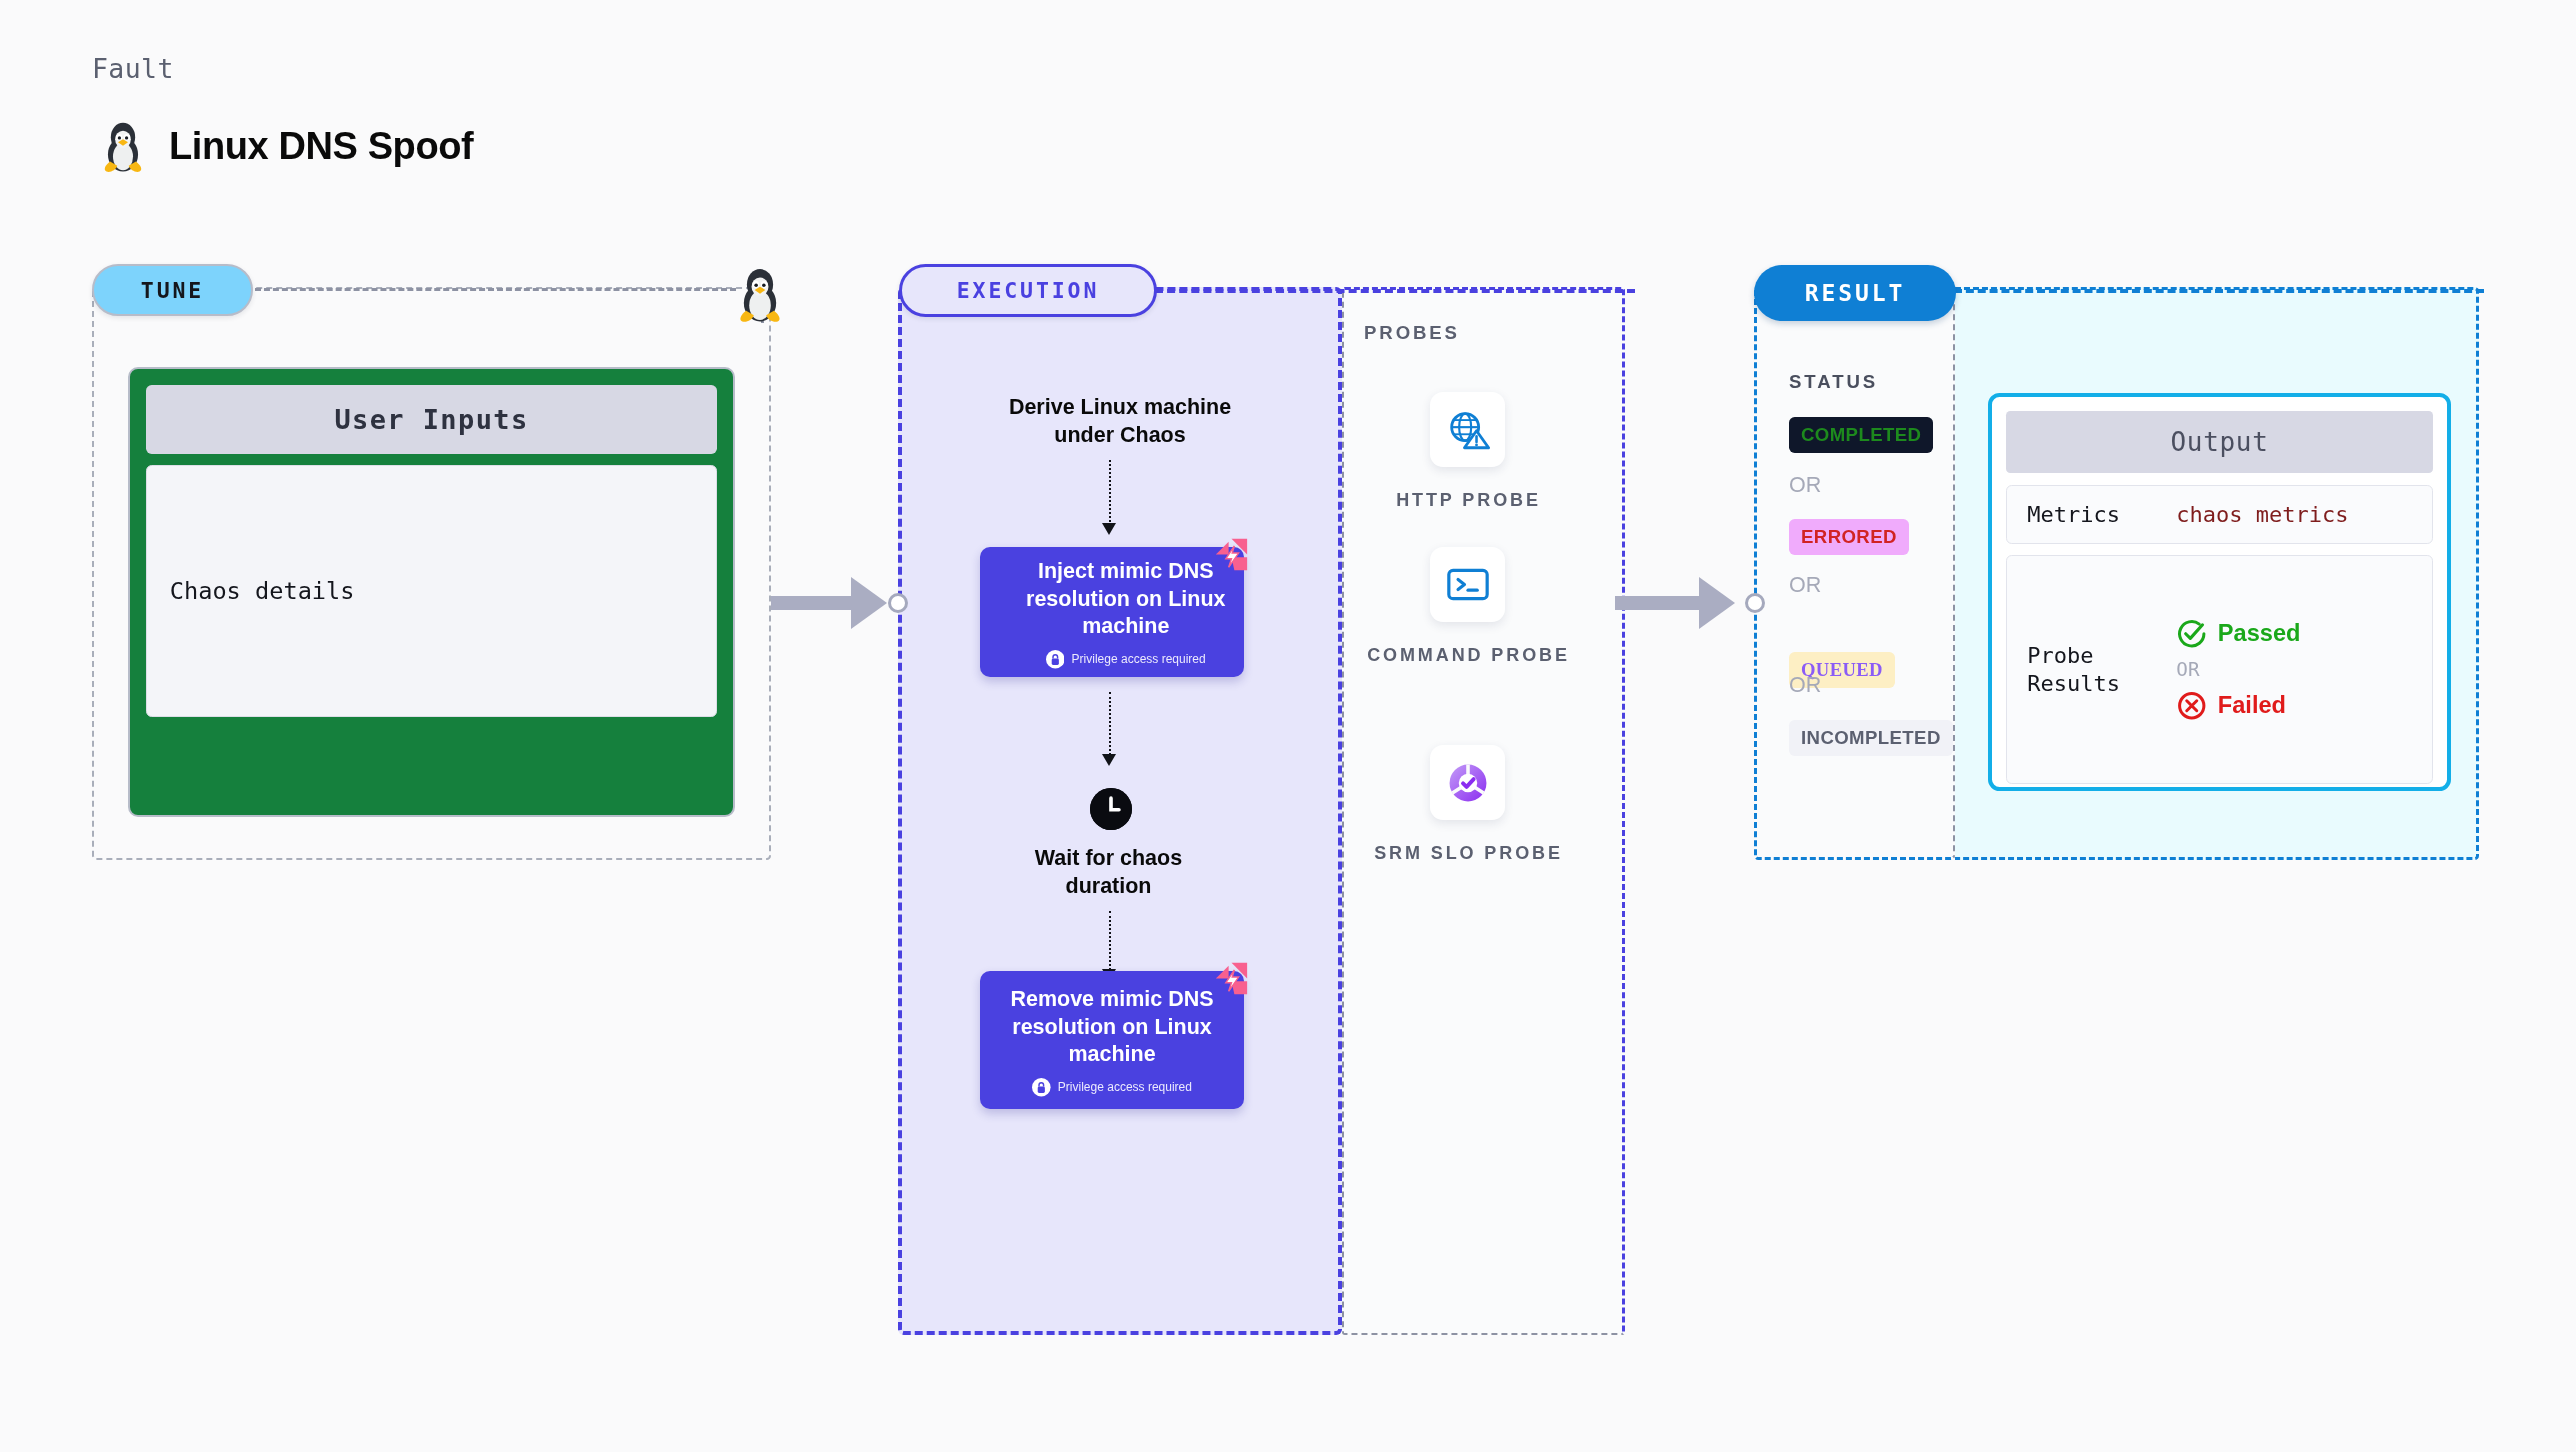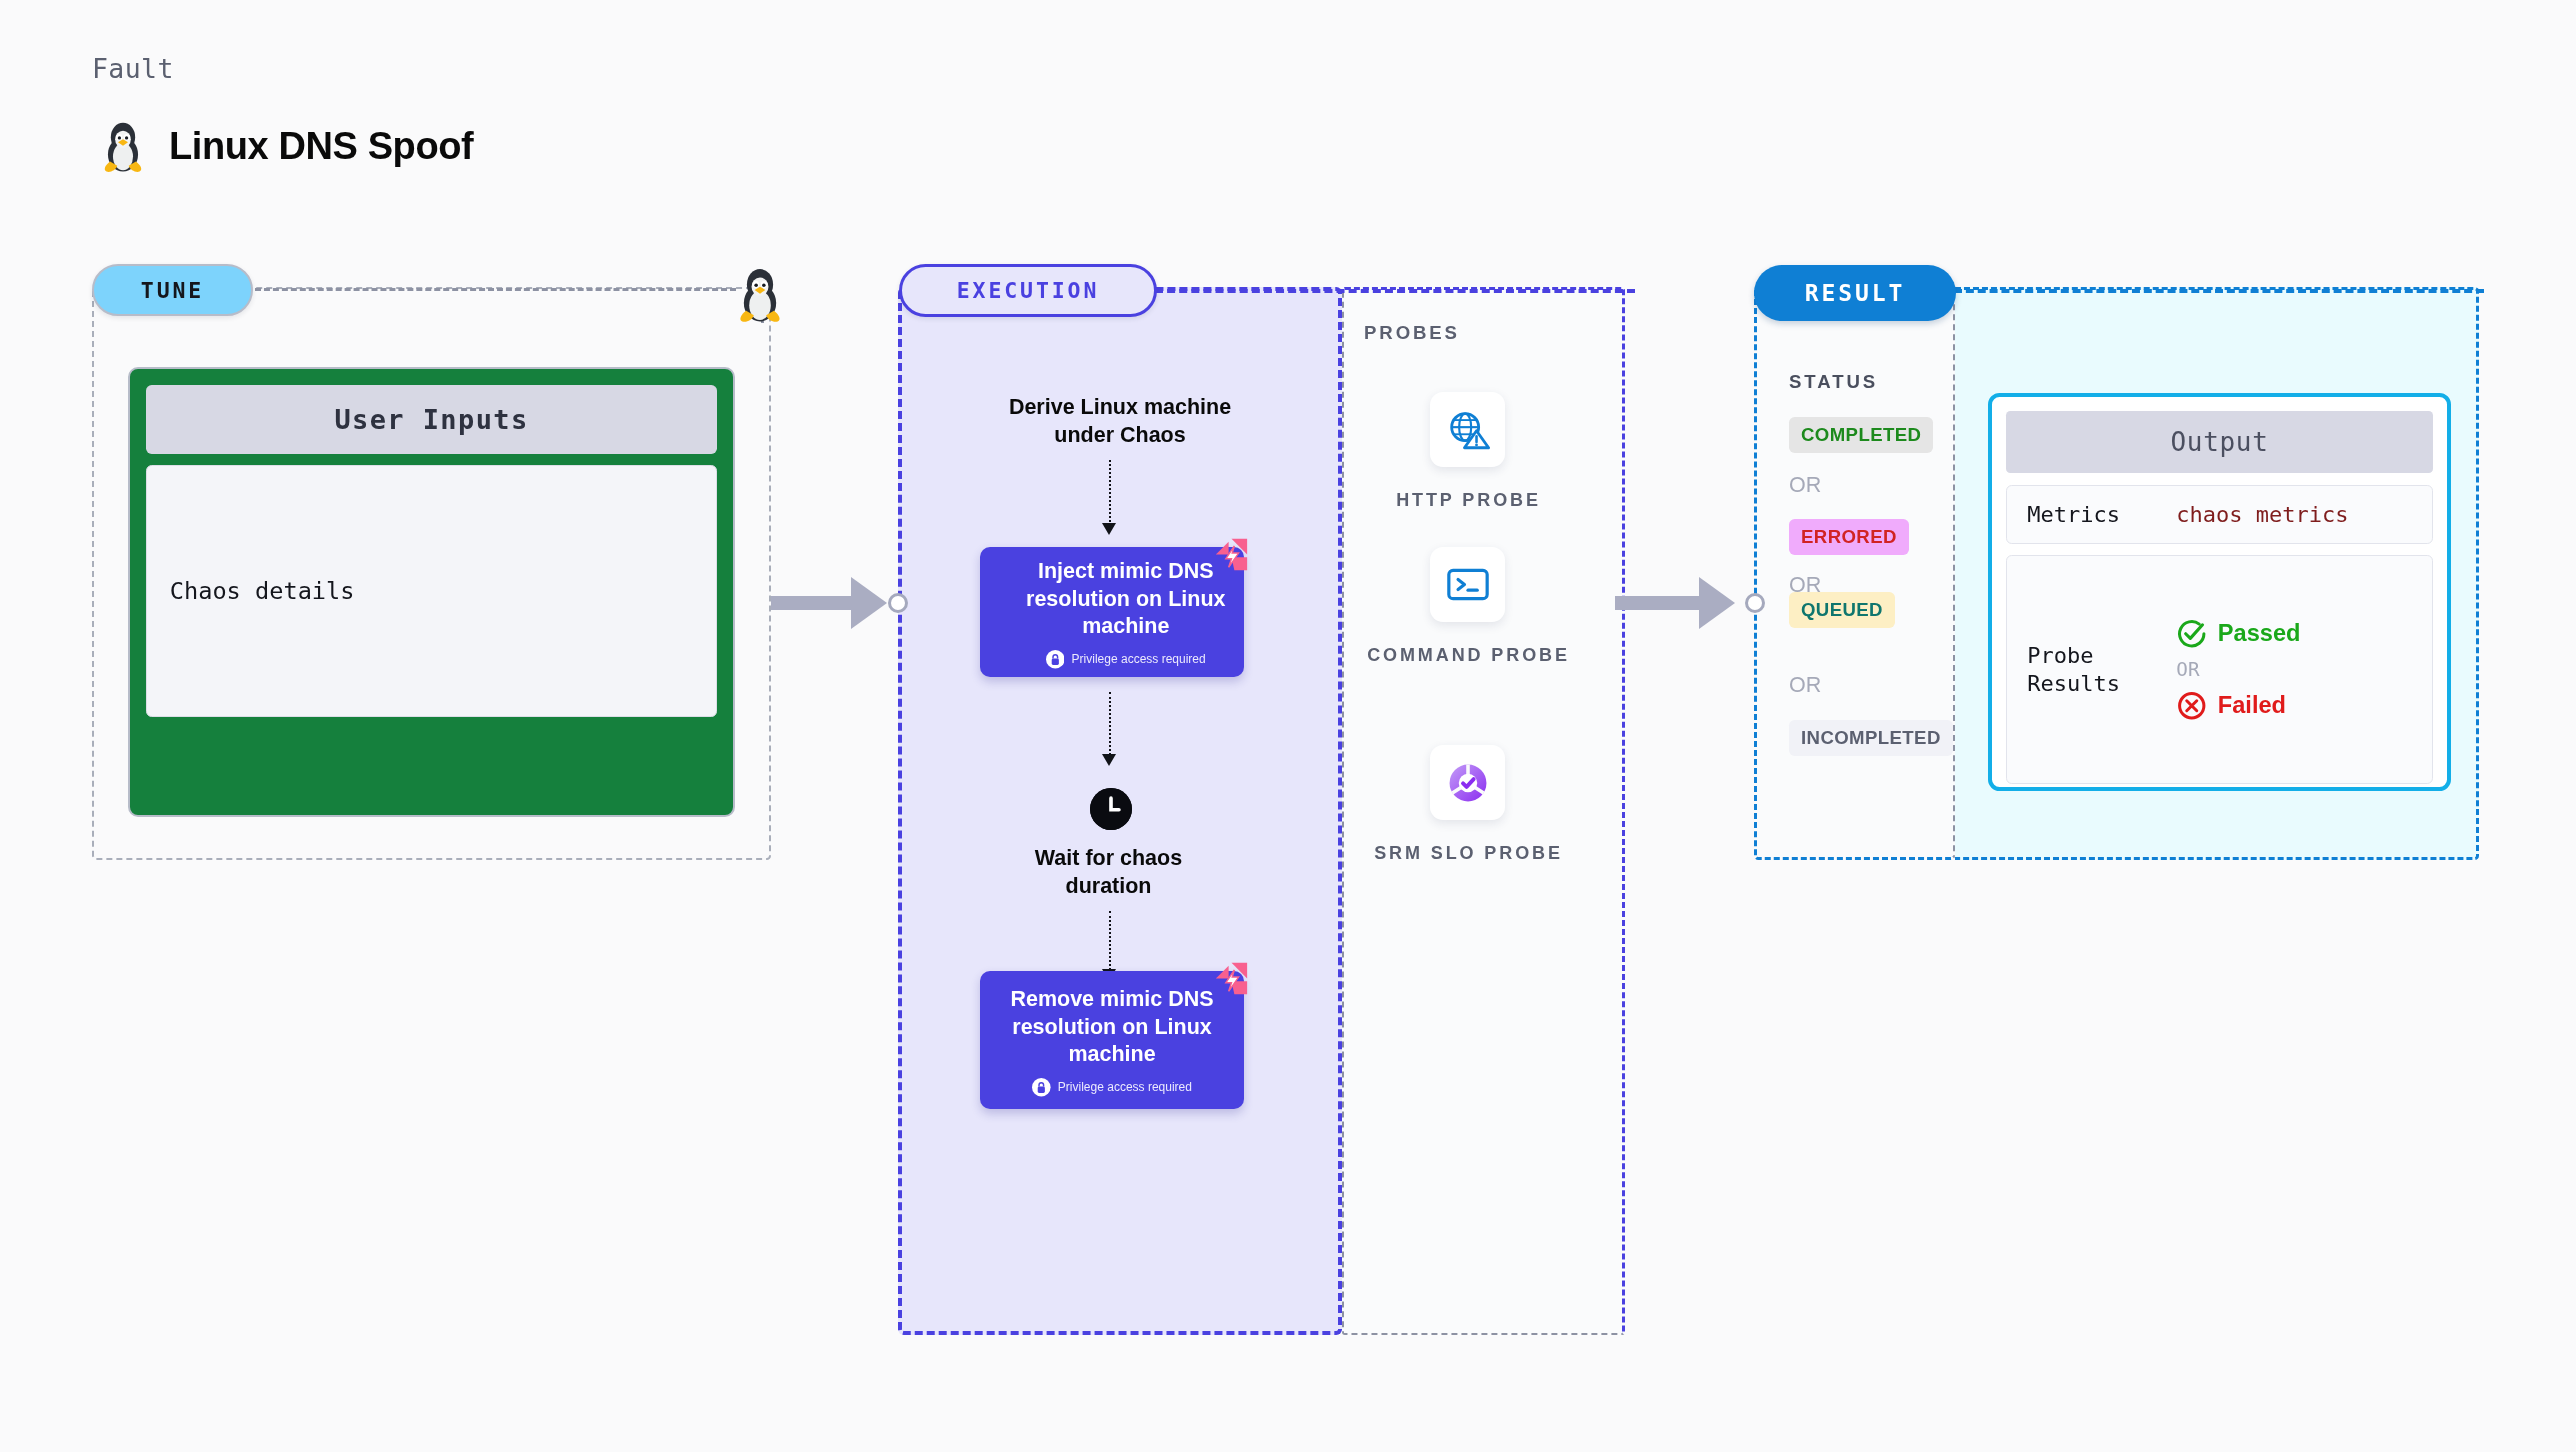--- a/index.html
+++ b/index.html
@@ -391,25 +391,25 @@
       <circle cx="31" cy="31" r="26" fill="url(#slog)"></circle>
       <path d="M31 5 V31 L9 45 M31 31 L53 45" stroke="#fafbfc" stroke-width="5" fill="none"></path>
       <circle cx="31" cy="31" r="13" fill="#ffffff"></circle>
       <path d="M24 31.5 L29 36.5 L39 25.5" fill="none" stroke="#8b2df0" stroke-width="5.5" stroke-linecap="round" stroke-linejoin="round"></path>
     </svg>
   </div>
   <div class="probe-label" style="left:1361px; top:841px;">SRM SLO PROBE</div>
 
   <div class="status-title">STATUS</div>
 
-  <div class="status-chip" style="top:417px; background:#e5e5e5; color:#1d8a1d;">COMPLETED</div>
+  <div class="status-chip" style="top:417px; background:#0f172a; color:#1d8a1d;">COMPLETED</div>
   <div class="status-or" style="top:473px;">OR</div>
   <div class="status-chip" style="top:519px; background:#f0abfc; color:#d12323;">ERRORED</div>
   <div class="status-or" style="top:573px;">OR</div>
-  <div class="status-chip" style="top:592px; background:#fdefc4; color:#0f766e;">QUEUED</div>
+  <div class="status-chip" style="top:652px; background:#fdefc4; color:#8b5cf6;font-family:Liberation Serif, serif;">QUEUED</div>
   <div class="status-or" style="top:673px;">OR</div>
   <div class="status-chip" style="top:720px; background:#f1f2f7; color:#5b6070;">INCOMPLETED</div>
 
   <div class="out-card">
     <div class="out-head">Output</div>
 
     <div class="out-row o1">
       <div class="out-key">Metrics</div>
       <div class="out-val">chaos metrics</div>
     </div>

